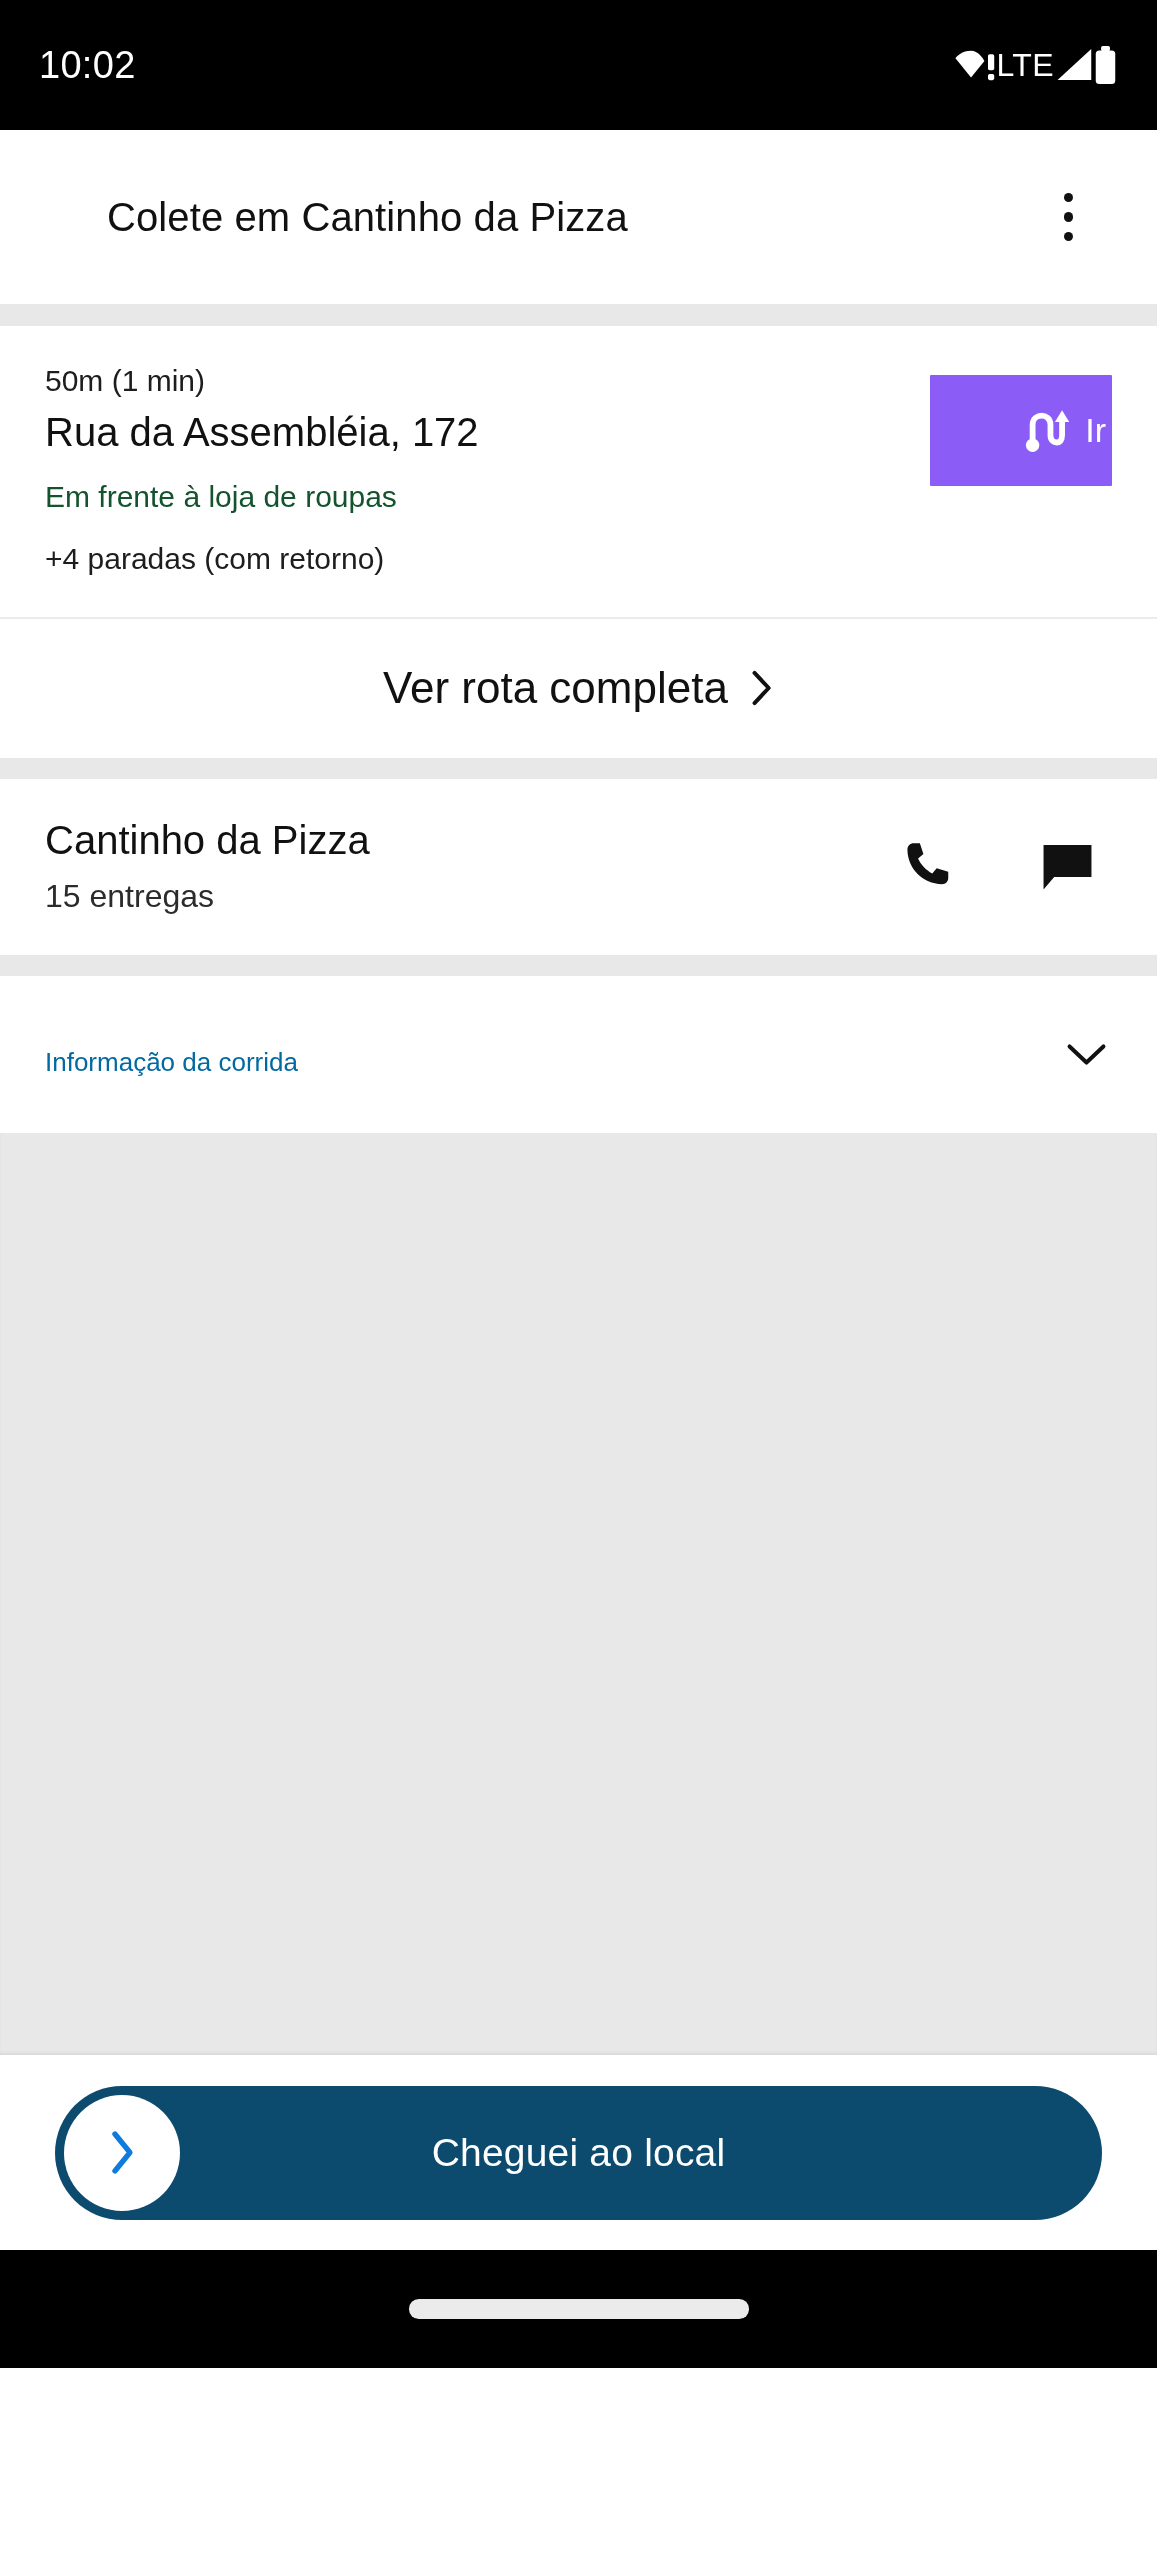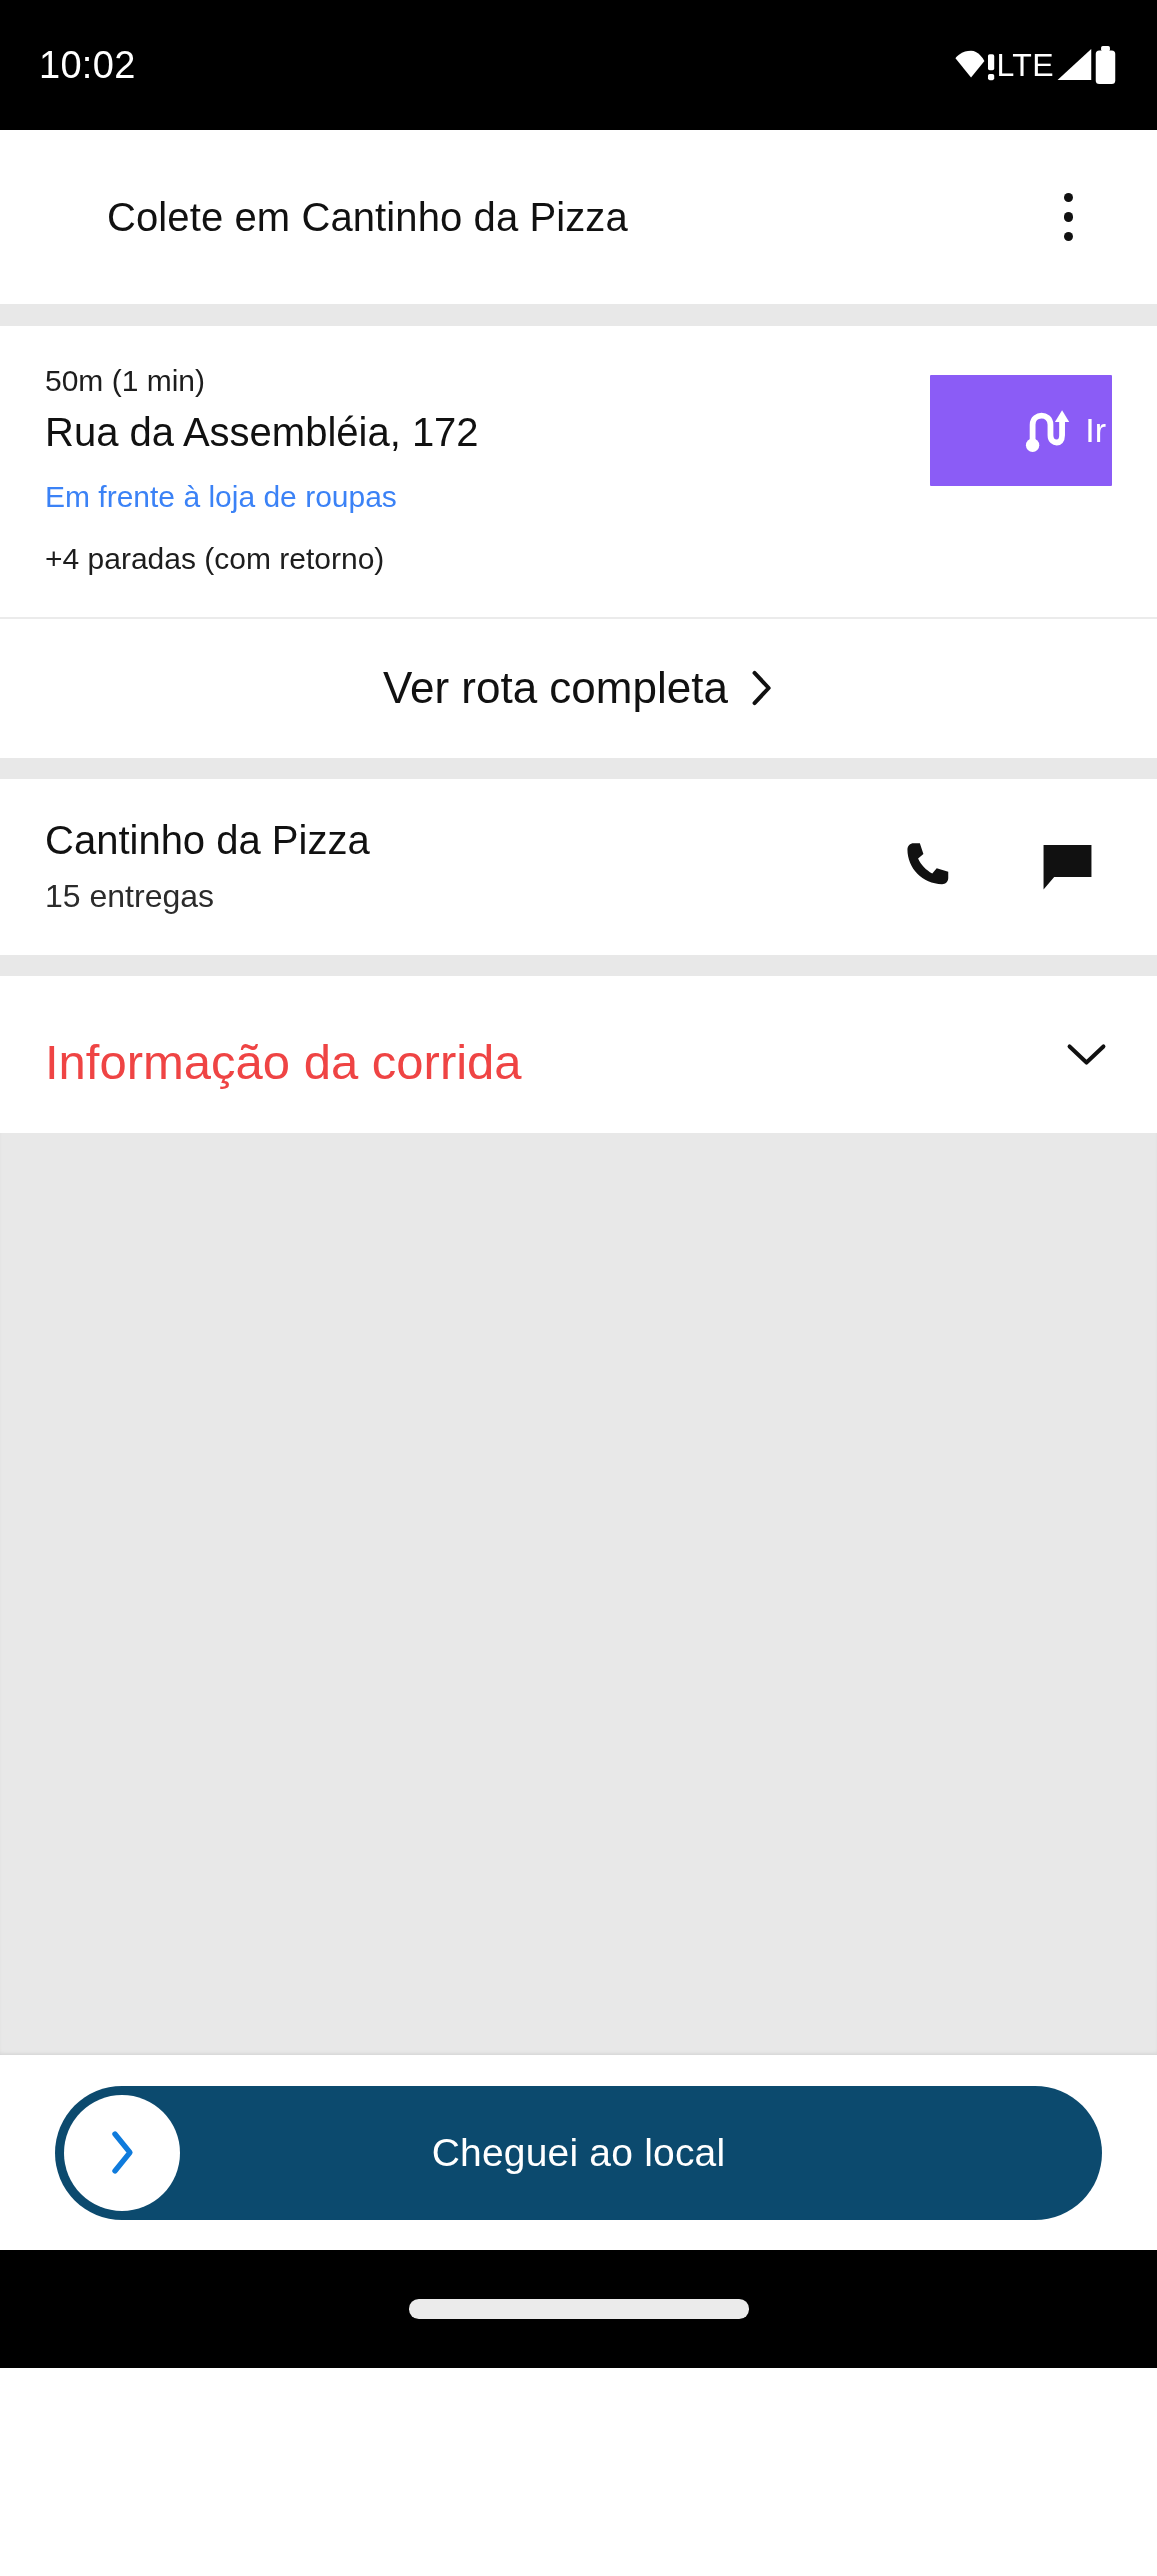--- a/index.html
+++ b/index.html
@@ -127,21 +127,21 @@
     margin-bottom: 7.2px;
   }
   .street-line {
     font-size: 40px;
     color: #111111;
     line-height: 1.25;
     margin-bottom: 19.7px;
   }
   .reference-line {
     font-size: 30px;
-    color: #3b82f6;
+    color: #14532d;
     line-height: 1.3;
     margin-bottom: 23px;
   }
   .stops-line {
     font-size: 30px;
     color: #1d1d1d;
     line-height: 1.3;
   }
   .go-button {
     flex: 0 0 auto;
@@ -231,22 +231,22 @@
     height: 157px;
     flex: 0 0 157px;
     display: flex;
     align-items: center;
     justify-content: space-between;
     padding: 0 50px 0 45px;
     box-sizing: border-box;
     cursor: pointer;
   }
   .info-label {
-    font-size: 49px;
-    color: #ef4444;
+    font-size: 26px;
+    color: #0369a1;
     line-height: 1;
     margin-top: 15px;
   }
   .info-row svg { display: block; }
 
   
   .body-fill {
     flex: 1 1 auto;
     background: #e8e8e8;
     min-height: 0;

